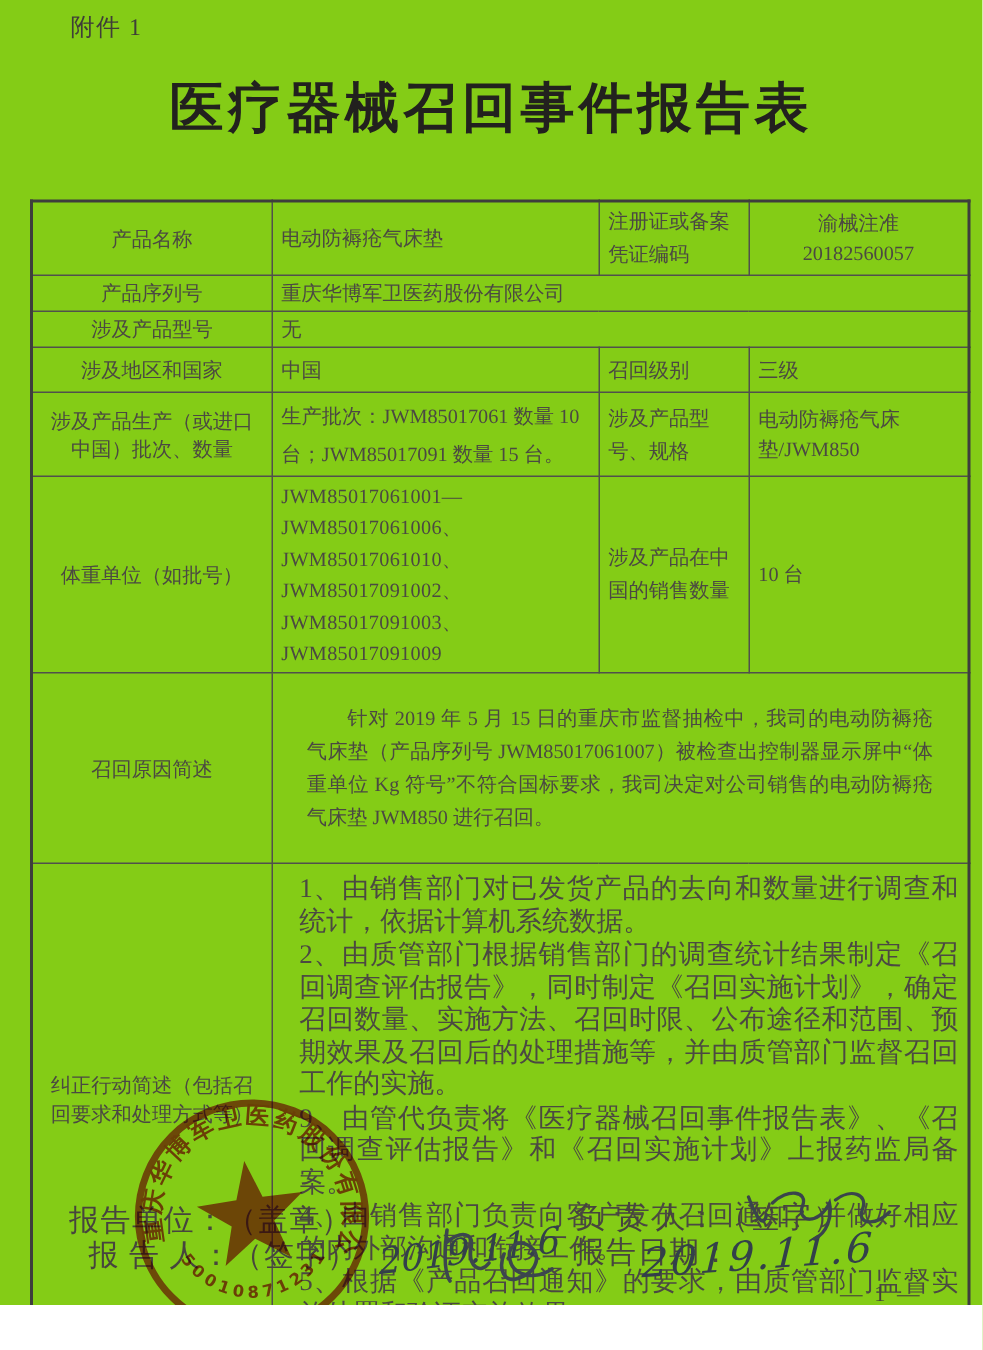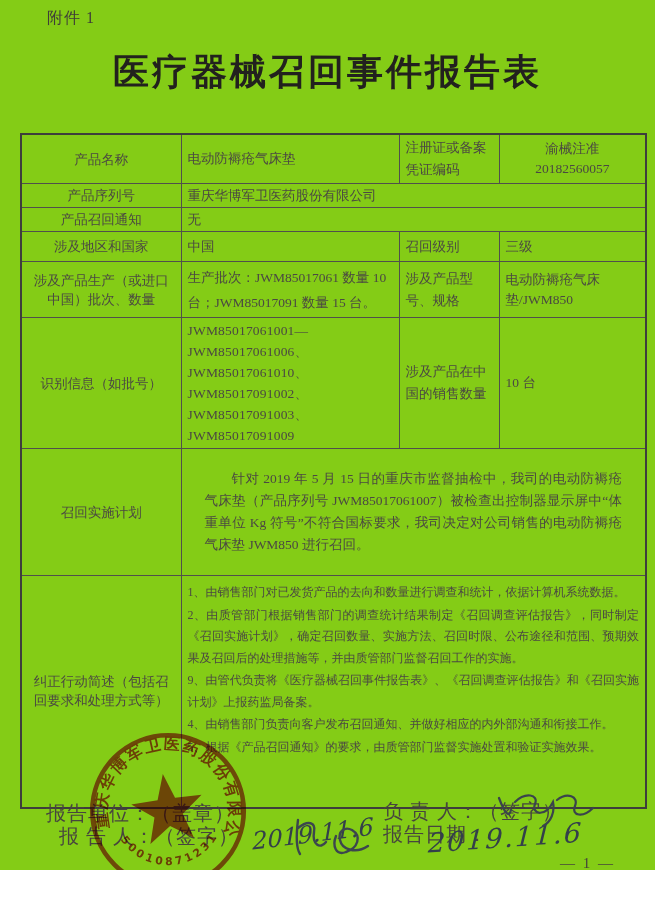--- a/index.html
+++ b/index.html
@@ -19,21 +19,21 @@
   td.lbl{text-align:center;color:#55534a;font-size:14px;line-height:19px;padding:2px 10px;}
   td.big{font-size:16.5px;line-height:22px;text-align:left;color:#413f38;}
   td.ctr{text-align:left;}
   td.lft{text-align:left;}
   .r1{height:47px}.r2{height:23px}.r3{height:22px}.r4{height:53px}.r5{height:27px}
   .r6{height:30px}.r7{height:56px}.r8{height:65px}.r9{height:90px}.r10{height:232px}
   .twoline span{display:block;text-align:center;line-height:20px;}
   .contactcell div{line-height:27px;}
   .serials{font-size:13px;line-height:21px;letter-spacing:.2px;}
   .reason-p{margin:17px;text-indent:2em;line-height:22px;font-size:13.5px;text-align:justify;}
-  .action-p{margin:0 0 1px 0;line-height:21.5px;font-size:12px;text-align:justify;}
+  .action-p{margin:0 0 1px 12px;line-height:21.5px;font-size:18px;text-align:justify;}
 
   .foot{position:absolute;font-size:20px;color:#47453e;letter-spacing:1px;}
   .hand{position:absolute;font-style:italic;color:#33404a;
         font-family:"DejaVu Serif","Liberation Serif",serif;}
   .pagenum{position:absolute;left:560px;top:855px;font-size:15px;color:#45433c;letter-spacing:2px;}
 
   .stamp{position:absolute;left:85px;top:728px;width:166px;height:166px;opacity:.9;
          mix-blend-mode:multiply;pointer-events:none;}
   .sig-svg{position:absolute;pointer-events:none;}
 </style>
@@ -64,49 +64,49 @@
         <span>20182560057</span>
       </td>
     </tr>
 
     <tr class="r2">
       <td class="lbl">产品序列号</td>
       <td class="ctr" colspan="3">重庆华博军卫医药股份有限公司</td>
     </tr>
 
     <tr class="r3">
-      <td class="lbl">产品召回通知</td>
+      <td class="lbl">涉及产品型号</td>
       <td class="ctr" colspan="3">无</td>
     </tr>
 
 
 
     <tr class="r6">
       <td class="lbl">涉及地区和国家</td>
       <td class="ctr">中国</td>
       <td class="big">召回级别</td>
       <td class="ctr">三级</td>
     </tr>
 
     <tr class="r7">
       <td class="lbl">涉及产品生产（或进口中国）批次、数量</td>
       <td class="lft" style="line-height:25px">生产批次：JWM85017061 数量 10 台；JWM85017091 数量 15 台。</td>
       <td class="big">涉及产品型号、规格</td>
       <td class="ctr" style="line-height:20px">电动防褥疮气床垫/JWM850</td>
     </tr>
 
     <tr class="r8">
-      <td class="lbl">识别信息（如批号）</td>
+      <td class="lbl">体重单位（如批号）</td>
       <td class="lft serials">JWM85017061001—JWM85017061006、JWM85017061010、JWM85017091002、JWM85017091003、JWM85017091009</td>
       <td class="big">涉及产品在中国的销售数量</td>
       <td class="ctr">10 台</td>
     </tr>
 
     <tr class="r9">
-      <td class="lbl">召回实施计划</td>
+      <td class="lbl">召回原因简述</td>
       <td class="lft" colspan="3">
         <p class="reason-p">针对 2019 年 5 月 15 日的重庆市监督抽检中，我司的电动防褥疮气床垫（产品序列号 JWM85017061007）被检查出控制器显示屏中“体重单位 Kg 符号”不符合国标要求，我司决定对公司销售的电动防褥疮气床垫 JWM850 进行召回。</p>
       </td>
     </tr>
 
     <tr class="r10">
       <td class="lbl">纠正行动简述（包括召回要求和处理方式等）</td>
       <td class="lft" colspan="3" style="vertical-align:top;padding-top:6px">
         <p class="action-p">1、由销售部门对已发货产品的去向和数量进行调查和统计，依据计算机系统数据。</p>
         <p class="action-p">2、由质管部门根据销售部门的调查统计结果制定《召回调查评估报告》，同时制定《召回实施计划》，确定召回数量、实施方法、召回时限、公布途径和范围、预期效果及召回后的处理措施等，并由质管部门监督召回工作的实施。</p>

